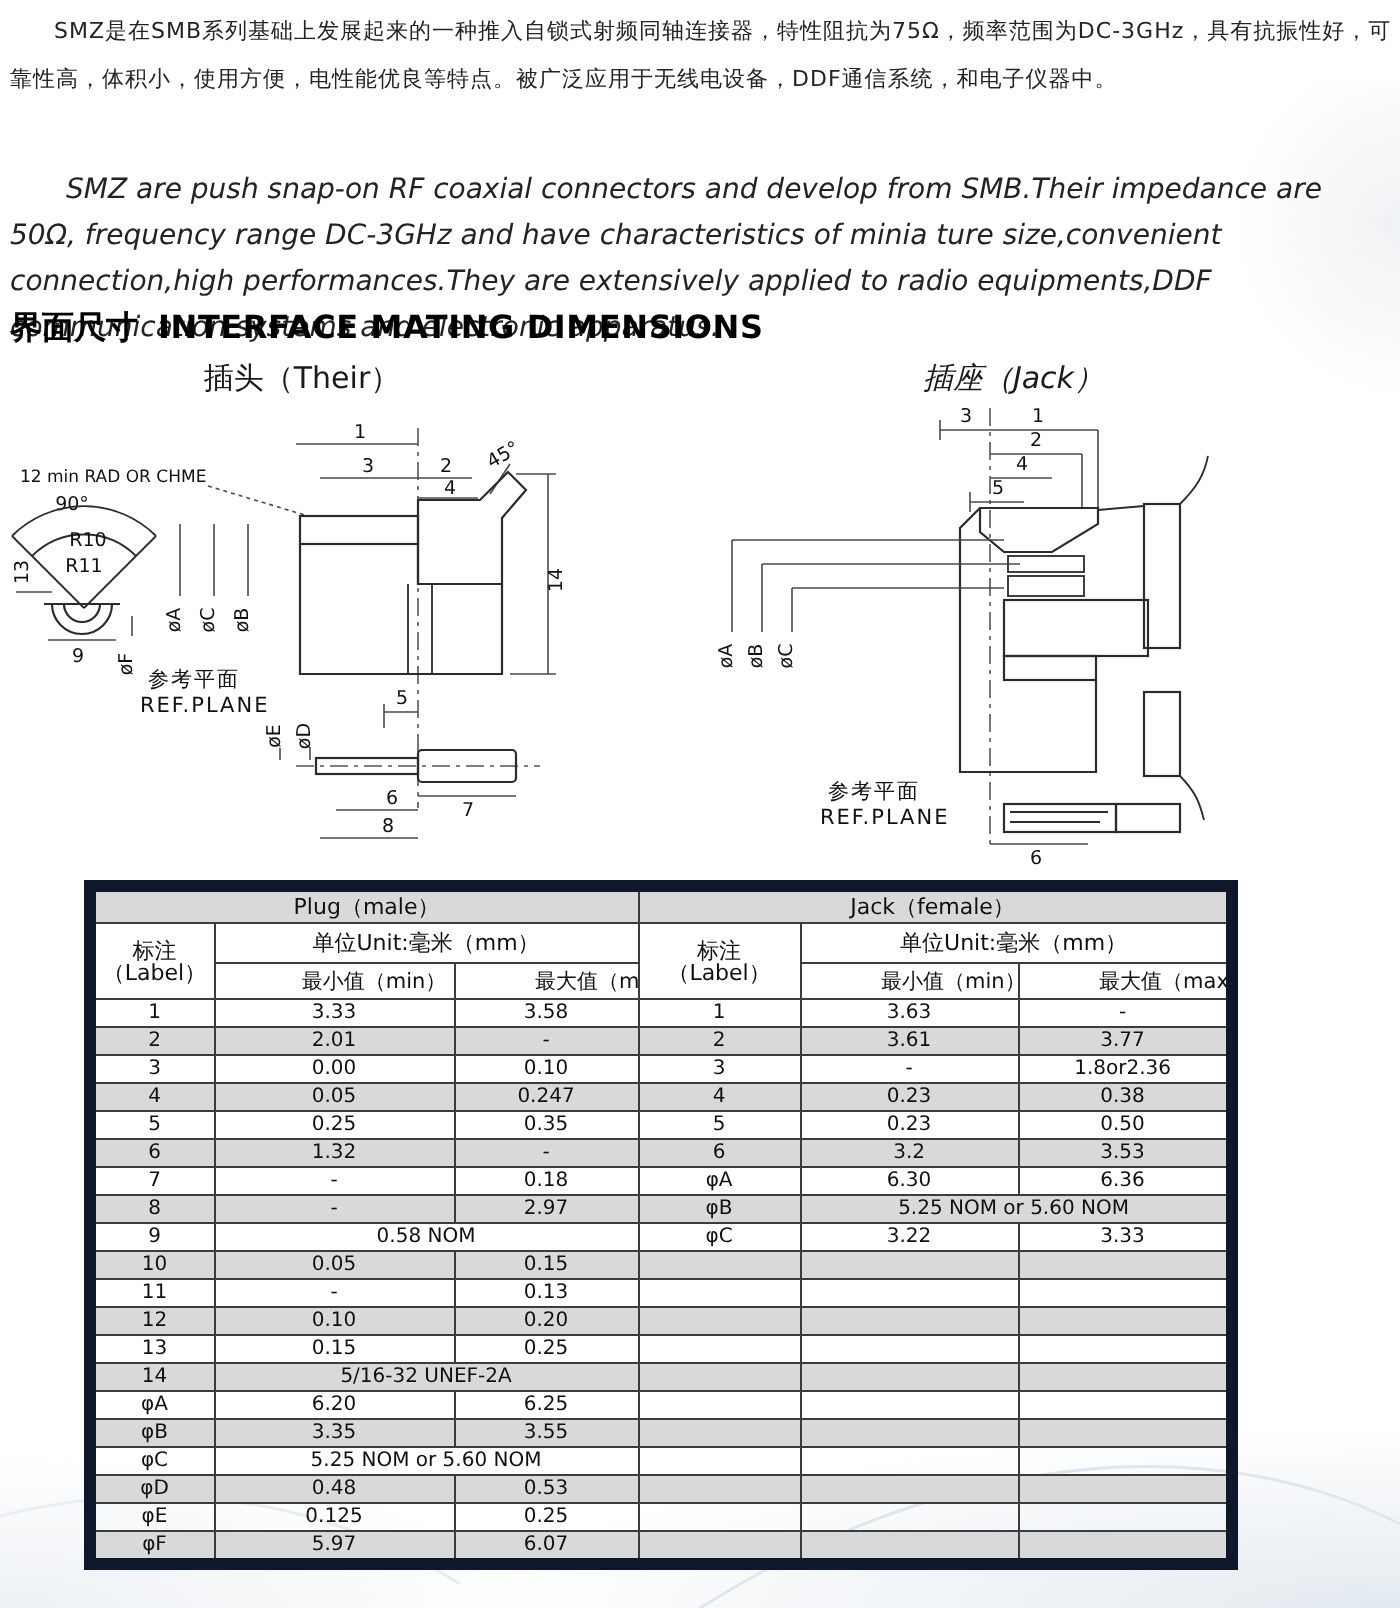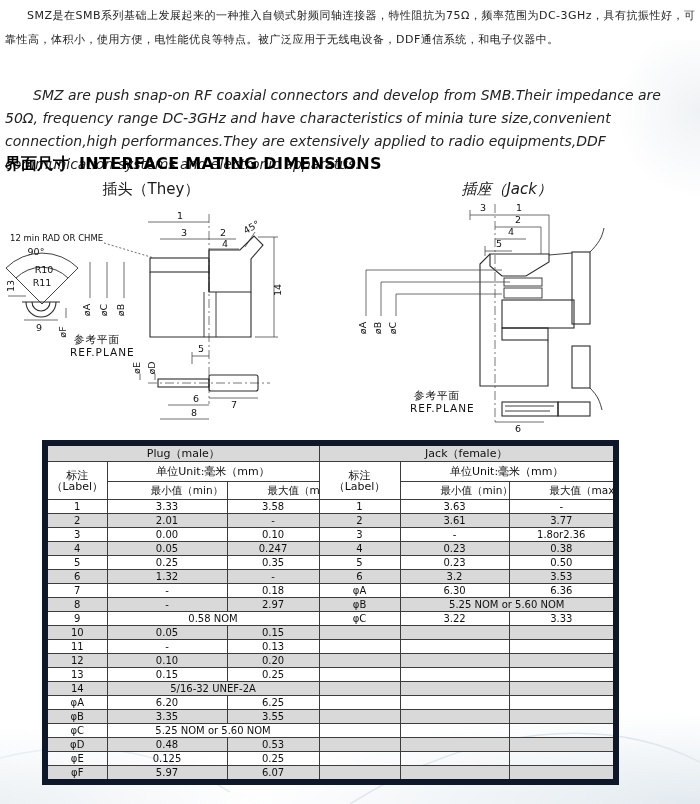--- a/index.html
+++ b/index.html
@@ -72,21 +72,21 @@
   </svg>
 </div>
 
 <div class="content">
 
   <p class="intro intro-zh">SMZ是在SMB系列基础上发展起来的一种推入自锁式射频同轴连接器，特性阻抗为75Ω，频率范围为DC-3GHz，具有抗振性好，可靠性高，体积小，使用方便，电性能优良等特点。被广泛应用于无线电设备，DDF通信系统，和电子仪器中。</p>
   <p class="intro intro-en">SMZ are push snap-on RF coaxial connectors and develop from SMB.Their impedance are 50Ω, frequency range DC-3GHz and have characteristics of minia ture size,convenient connection,high performances.They are extensively applied to radio equipments,DDF communication systems and electronic apparatus.</p>
 
   <h2 class="section-heading"><span class="zh">界面尺寸</span><span class="en">INTERFACE MATING DIMENSIONS</span></h2>
 
-  <p class="draw-title plug-title">插头（They）</p>
+  <p class="draw-title plug-title">插头（Their）</p>
   <p class="draw-title jack-title">插座（Jack）</p>
 
   <svg class="drawing plug-svg" width="344" height="230" viewBox="0 0 344 230">
     <defs>
       <pattern id="p-hA" patternUnits="userSpaceOnUse" width="5" height="5" patternTransform="rotate(45)">
         <line x1="0" y1="0" x2="0" y2="5" stroke="#4a4a4a" stroke-width="1"></line>
       </pattern>
       <pattern id="p-hB" patternUnits="userSpaceOnUse" width="5" height="5" patternTransform="rotate(-45)">
         <line x1="0" y1="0" x2="0" y2="5" stroke="#4a4a4a" stroke-width="1"></line>
       </pattern>

